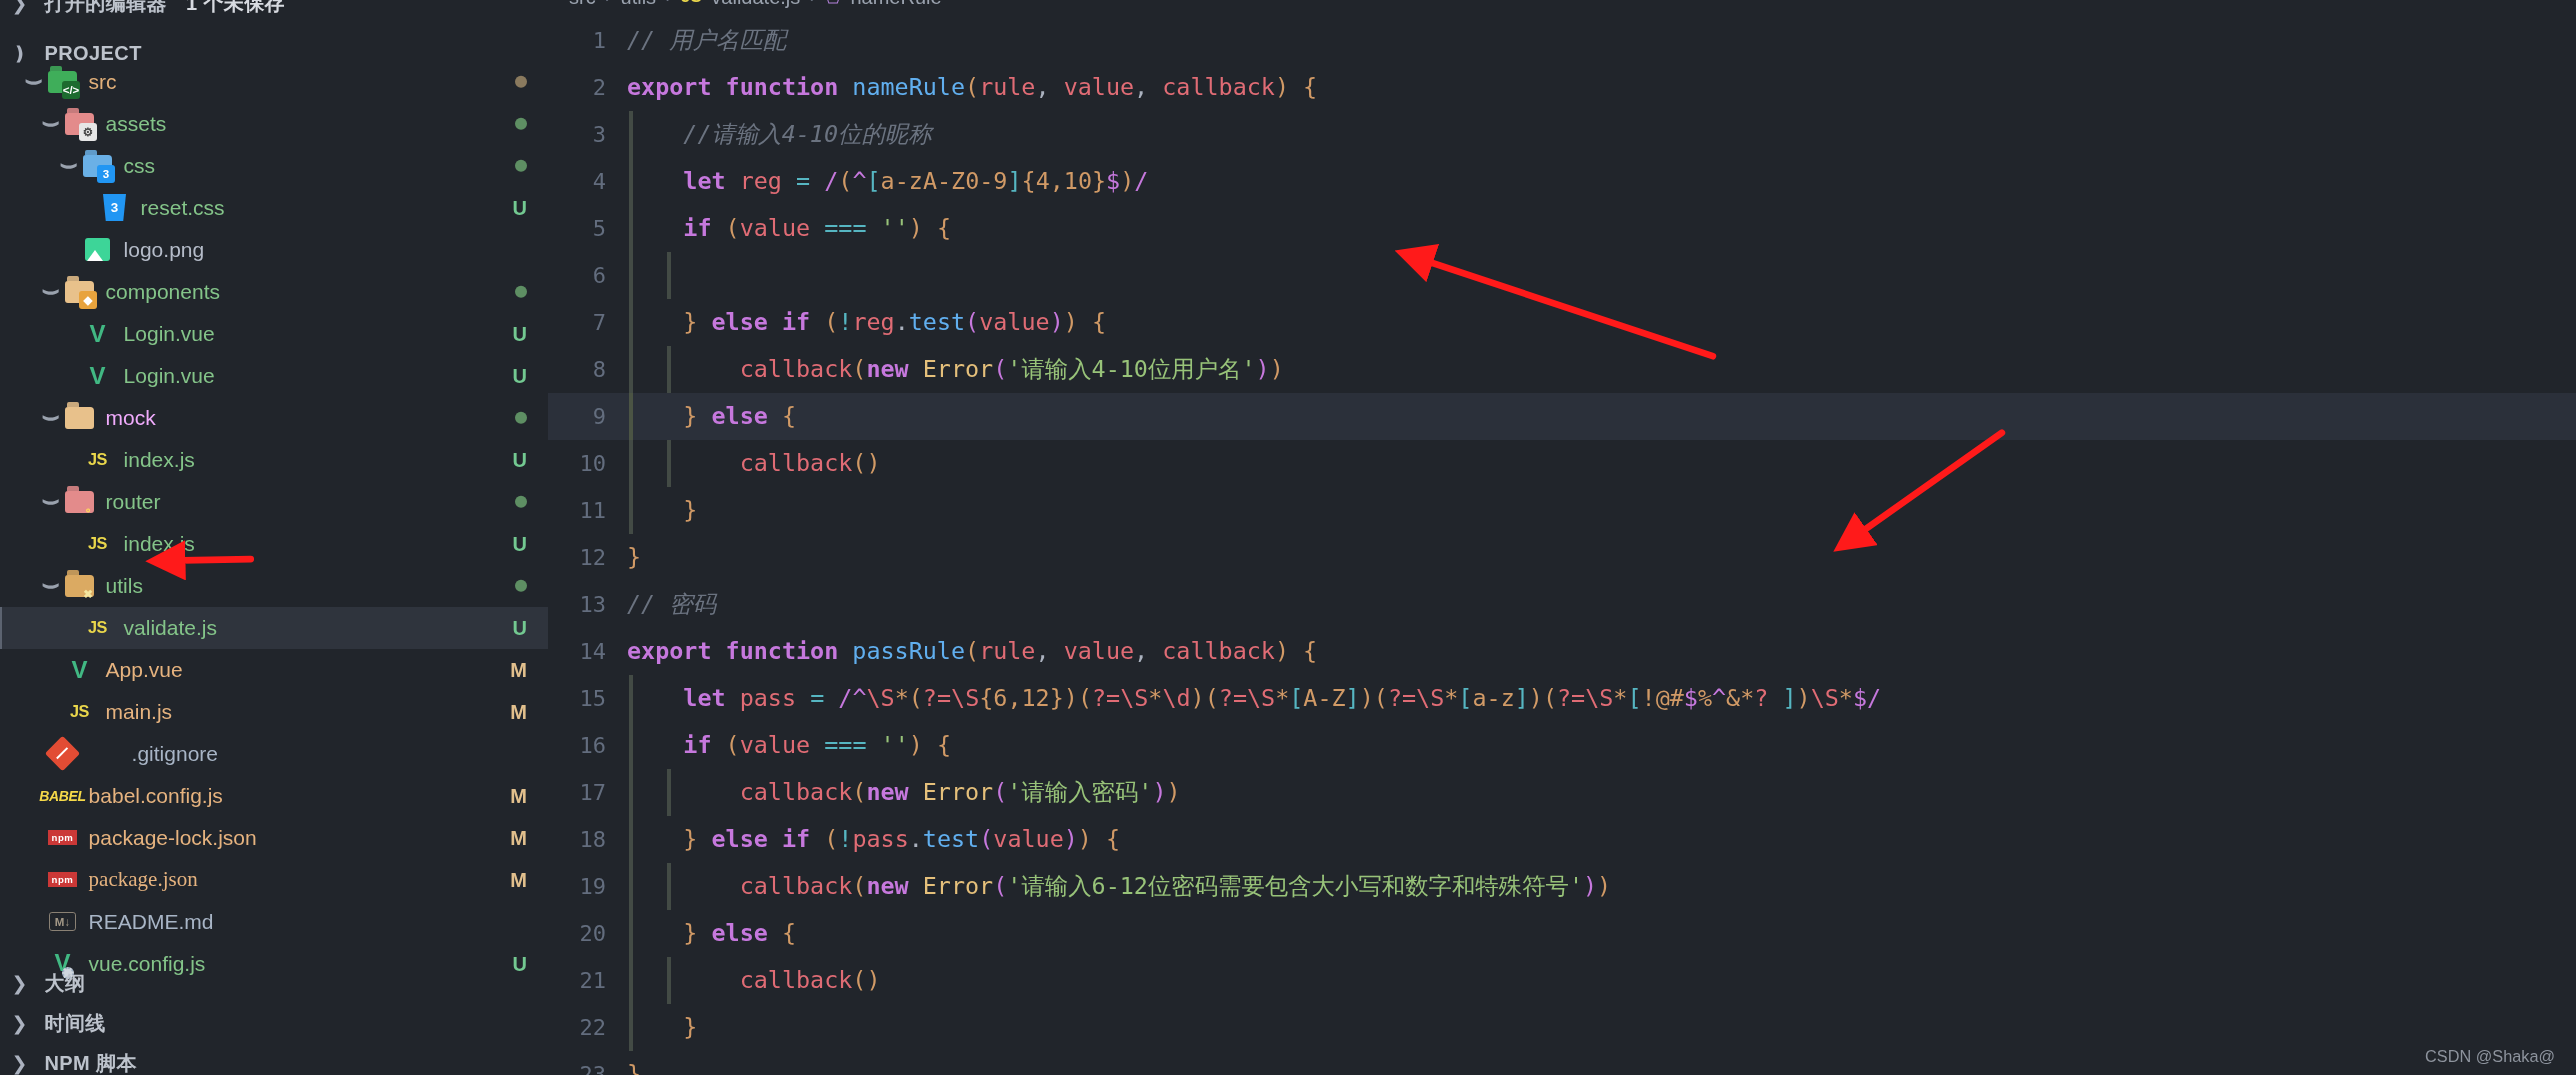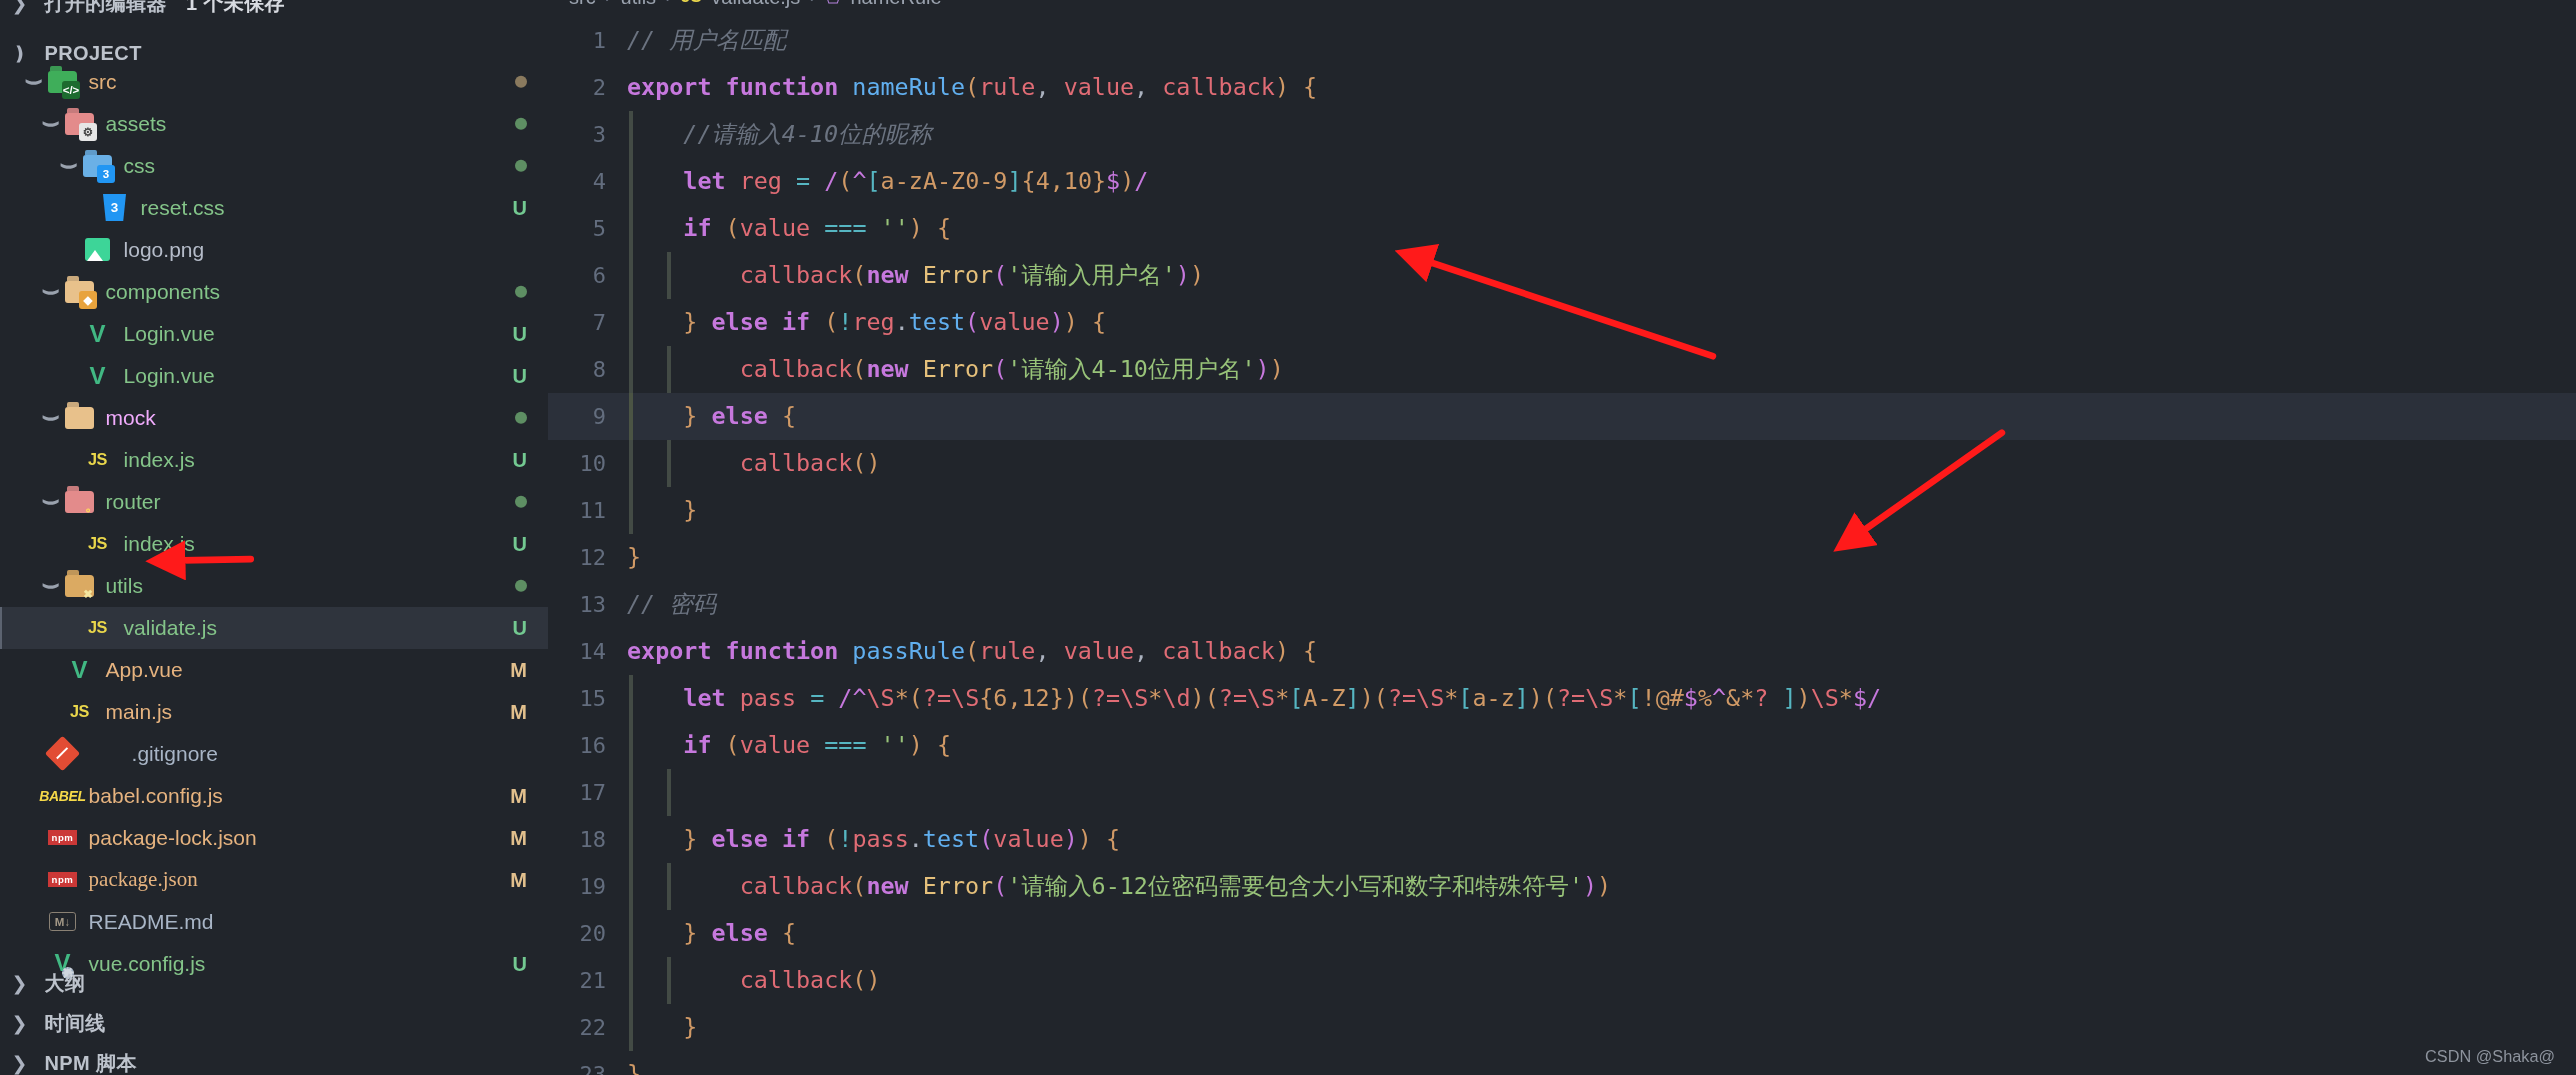--- a/index.html
+++ b/index.html
@@ -476,21 +476,21 @@
         <div class="cline">
           <span class="lnum">4</span>
           <span class="ctext"><span class="guide g1"></span><span>    <span class="kw">let</span> <span class="var">reg</span> <span class="op">=</span> <span class="pr-m">/</span><span class="pr-y">(</span><span class="pr-m">^</span><span class="pr-b">[</span><span class="par">a</span><span class="par">-</span><span class="par">z</span><span class="par">A</span><span class="par">-</span><span class="par">Z</span><span class="par">0</span><span class="par">-</span><span class="par">9</span><span class="pr-b">]</span><span class="pr-y">{</span><span class="par">4</span><span class="par">,</span><span class="par">1</span><span class="par">0</span><span class="pr-y">}</span><span class="pr-m">$</span><span class="pr-y">)</span><span class="pr-m">/</span></span></span>
         </div>
         <div class="cline">
           <span class="lnum">5</span>
           <span class="ctext"><span class="guide g1"></span><span>    <span class="kw">if</span> <span class="brk-y">(</span><span class="var">value</span> <span class="op">===</span> <span class="str">''</span><span class="brk-y">)</span> <span class="brk-y">{</span></span></span>
         </div>
         <div class="cline">
           <span class="lnum">6</span>
-          <span class="ctext"><span class="guide g1"></span><span class="guide g2"></span><span>        <span class="var">callback</span><span class="brk-y">(</span><span class="kw">new</span> <span class="par2">Error</span><span class="brk-p">(</span><span class="str">'请输入用户名'</span><span class="brk-p">)</span><span class="brk-y">)</span></span></span>
+          <span class="ctext"><span class="guide g1"></span><span class="guide g2"></span></span>
         </div>
         <div class="cline">
           <span class="lnum">7</span>
           <span class="ctext"><span class="guide g1"></span><span>    <span class="brk-y">}</span> <span class="kw">else</span> <span class="kw">if</span> <span class="brk-y">(</span><span class="op">!</span><span class="var">reg</span>.<span class="fn">test</span><span class="brk-p">(</span><span class="var">value</span><span class="brk-p">)</span><span class="brk-y">)</span> <span class="brk-y">{</span></span></span>
         </div>
         <div class="cline">
           <span class="lnum">8</span>
           <span class="ctext"><span class="guide g1"></span><span class="guide g2"></span><span>        <span class="var">callback</span><span class="brk-y">(</span><span class="kw">new</span> <span class="par2">Error</span><span class="brk-p">(</span><span class="str">'请输入4-10位用户名'</span><span class="brk-p">)</span><span class="brk-y">)</span></span></span>
         </div>
         <div class="cline hl">
@@ -520,21 +520,21 @@
         <div class="cline">
           <span class="lnum">15</span>
           <span class="ctext"><span class="guide g1"></span><span>    <span class="kw">let</span> <span class="var">pass</span> <span class="op">=</span> <span class="pr-m">/</span><span class="pr-m">^</span><span class="pr-p">\S</span><span class="par">*</span><span class="pr-y">(</span><span class="pr-p">?</span><span class="pr-p">=</span><span class="pr-p">\S</span><span class="pr-y">{</span><span class="par">6</span><span class="par">,</span><span class="par">1</span><span class="par">2</span><span class="pr-y">}</span><span class="pr-y">)</span><span class="pr-y">(</span><span class="pr-p">?</span><span class="pr-p">=</span><span class="pr-p">\S</span><span class="par">*</span><span class="pr-p">\d</span><span class="pr-y">)</span><span class="pr-y">(</span><span class="pr-p">?</span><span class="pr-p">=</span><span class="pr-p">\S</span><span class="par">*</span><span class="pr-b">[</span><span class="par">A</span><span class="par">-</span><span class="par">Z</span><span class="pr-b">]</span><span class="pr-y">)</span><span class="pr-y">(</span><span class="pr-p">?</span><span class="pr-p">=</span><span class="pr-p">\S</span><span class="par">*</span><span class="pr-b">[</span><span class="par">a</span><span class="par">-</span><span class="par">z</span><span class="pr-b">]</span><span class="pr-y">)</span><span class="pr-y">(</span><span class="pr-p">?</span><span class="pr-p">=</span><span class="pr-p">\S</span><span class="par">*</span><span class="pr-b">[</span><span class="par">!</span><span class="par">@</span><span class="par">#</span><span class="pr-m">$</span><span class="par">%</span><span class="pr-m">^</span><span class="par">&amp;</span><span class="par">*</span><span class="pr-p">?</span><span class="par"> </span><span class="pr-b">]</span><span class="pr-y">)</span><span class="pr-p">\S</span><span class="par">*</span><span class="pr-m">$</span><span class="pr-m">/</span></span></span>
         </div>
         <div class="cline">
           <span class="lnum">16</span>
           <span class="ctext"><span class="guide g1"></span><span>    <span class="kw">if</span> <span class="brk-y">(</span><span class="var">value</span> <span class="op">===</span> <span class="str">''</span><span class="brk-y">)</span> <span class="brk-y">{</span></span></span>
         </div>
         <div class="cline">
           <span class="lnum">17</span>
-          <span class="ctext"><span class="guide g1"></span><span class="guide g2"></span></span>
+          <span class="ctext"><span class="guide g1"></span><span class="guide g2"></span><span>        <span class="var">callback</span><span class="brk-y">(</span><span class="kw">new</span> <span class="par2">Error</span><span class="brk-p">(</span><span class="str">'请输入密码'</span><span class="brk-p">)</span><span class="brk-y">)</span></span></span>
         </div>
         <div class="cline">
           <span class="lnum">18</span>
           <span class="ctext"><span class="guide g1"></span><span>    <span class="brk-y">}</span> <span class="kw">else</span> <span class="kw">if</span> <span class="brk-y">(</span><span class="op">!</span><span class="var">pass</span>.<span class="fn">test</span><span class="brk-p">(</span><span class="var">value</span><span class="brk-p">)</span><span class="brk-y">)</span> <span class="brk-y">{</span></span></span>
         </div>
         <div class="cline">
           <span class="lnum">19</span>
           <span class="ctext"><span class="guide g1"></span><span class="guide g2"></span><span>        <span class="var">callback</span><span class="brk-y">(</span><span class="kw">new</span> <span class="par2">Error</span><span class="brk-p">(</span><span class="str">'请输入6-12位密码需要包含大小写和数字和特殊符号'</span><span class="brk-p">)</span><span class="brk-y">)</span></span></span>
         </div>
         <div class="cline">

